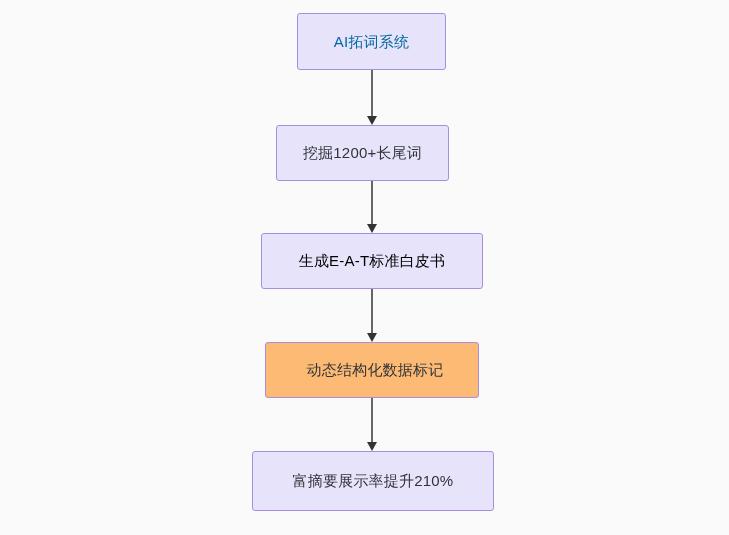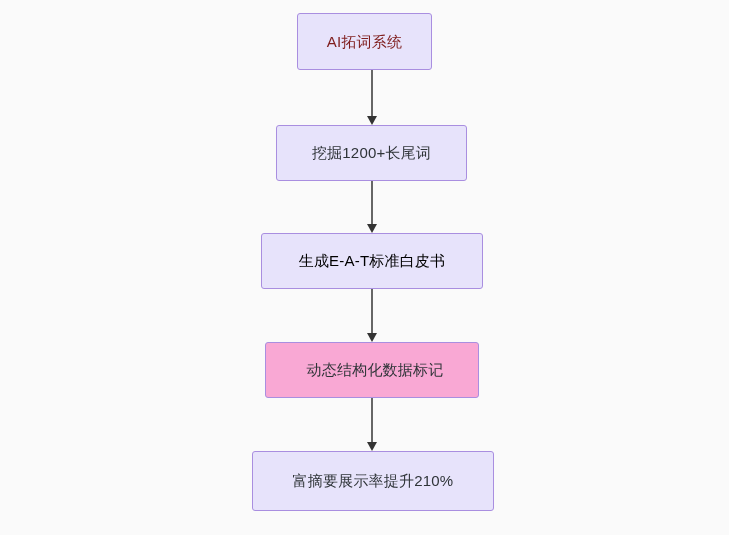--- a/index.html
+++ b/index.html
@@ -76,33 +76,33 @@
     </svg>
   </div>
 
   <div class="connector" style="left: 366px; top: 398px; height: 53px;">
     <svg width="12" height="53" viewBox="0 0 12 53" aria-hidden="true">
       <line x1="6" y1="0" x2="6" y2="45" stroke="#666666" stroke-width="2"></line>
       <polygon points="1,44 11,44 6,53" fill="#333333"></polygon>
     </svg>
   </div>
 
-  <div class="node" style="left: 297px; top: 13px; width: 135px; height: 57px; background: rgb(231, 227, 251); border-color: rgb(169, 142, 224); color: #7f1d1d;">
+  <div class="node" style="left: 297px; top: 13px; width: 149px; height: 57px; background: rgb(231, 227, 251); border-color: rgb(169, 142, 224); color: #0369a1;">
     <span class="node-label">AI拓词系统</span>
   </div>
 
-  <div class="node" style="left: 276px; top: 125px; width: 191px; height: 56px; background: rgb(231, 227, 251); border-color: rgb(169, 142, 224); color: rgb(47, 52, 56);">
+  <div class="node" style="left: 276px; top: 125px; width: 173px; height: 56px; background: rgb(231, 227, 251); border-color: rgb(169, 142, 224); color: rgb(47, 52, 56);">
     <span class="node-label">挖掘1200+长尾词</span>
   </div>
 
   <div class="node" style="left: 261px; top: 233px; width: 222px; height: 56px; background: rgb(231, 227, 251); border-color: rgb(169, 142, 224); color: #000000;">
     <span class="node-label">生成E-A-T标准白皮书</span>
   </div>
 
-  <div class="node" style="left: 265px; top: 342px; width: 214px; height: 56px; background: #f9a8d4; border-color: rgb(169, 142, 224); color: rgb(47, 52, 56); padding-left: 6px;">
+  <div class="node" style="left: 265px; top: 342px; width: 214px; height: 56px; background: #fdba74; border-color: rgb(169, 142, 224); color: rgb(47, 52, 56); padding-left: 6px;">
     <span class="node-label">动态结构化数据标记</span>
   </div>
 
   <div class="node" style="left: 252px; top: 451px; width: 242px; height: 60px; background: rgb(231, 227, 251); border-color: rgb(169, 142, 224); color: rgb(47, 52, 56);">
     <span class="node-label">富摘要展示率提升210%</span>
   </div>
 
 </div>
 
 </body></html>

